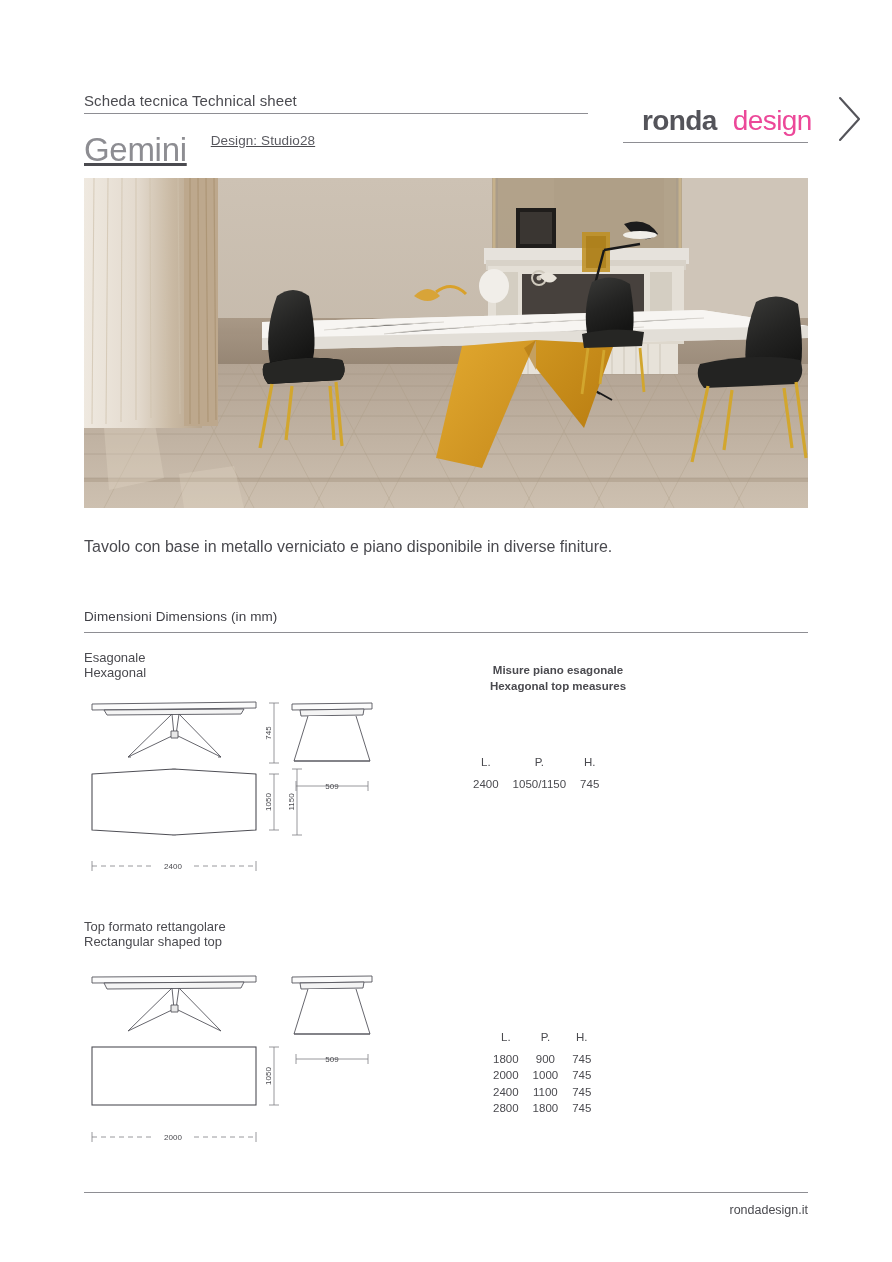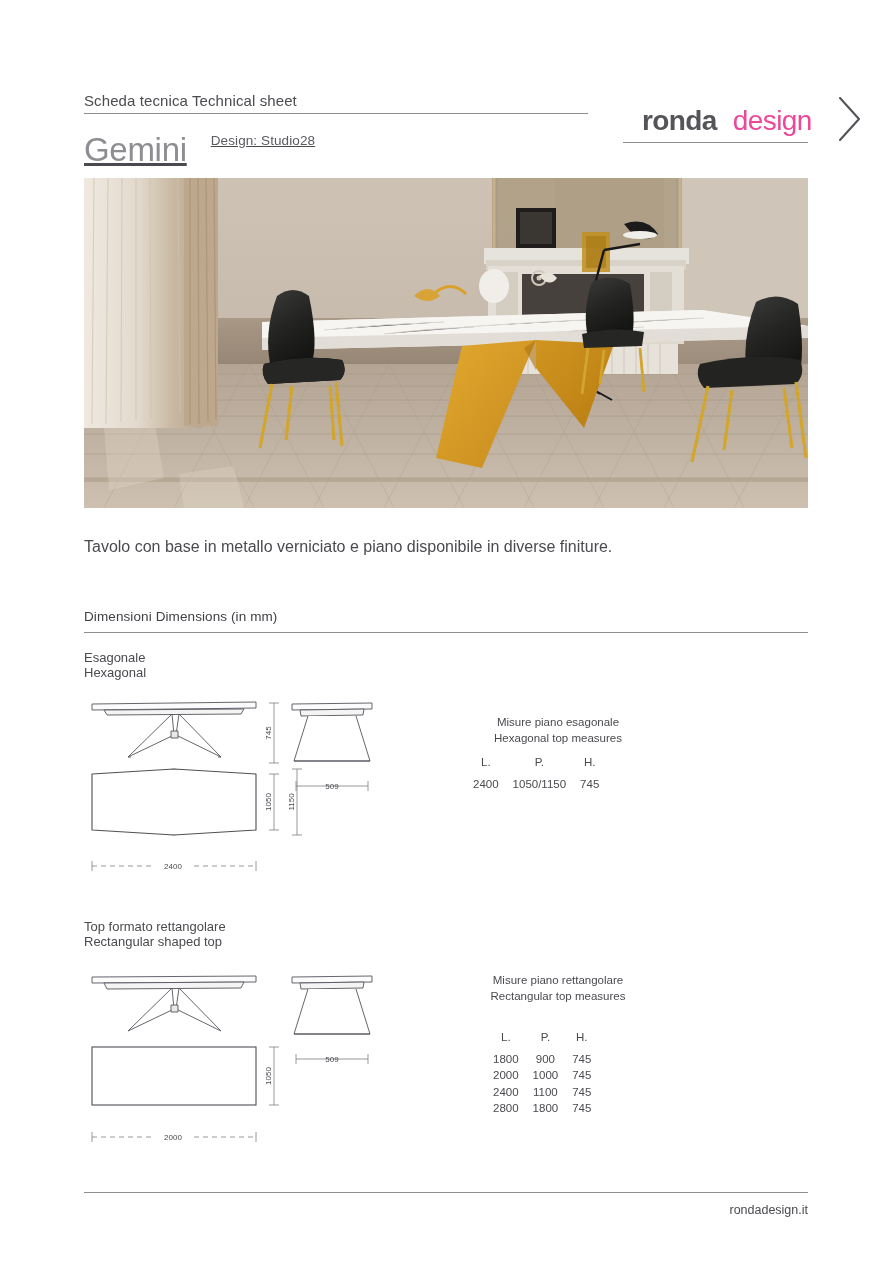--- a/index.html
+++ b/index.html
@@ -293,21 +293,21 @@
 
       <g stroke="#7d7d84" stroke-width="0.8" fill="none">
         <path d="M8 176 L68 176" stroke-dasharray="5 4"></path>
         <path d="M110 176 L172 176" stroke-dasharray="5 4"></path>
         <path d="M8 171 L8 181 M172 171 L172 181"></path>
       </g>
       <text x="89" y="179" text-anchor="middle" font-family="Liberation Sans, sans-serif" font-size="8" fill="#4a4a4f">2400</text>
     </svg>
   </div>
 
-  <div class="meas-head" style="left:458px;top:715px;width:200px;">
+  <div class="meas-head" style="left:458px;top:663px;width:200px;font-weight:bold;">
     <div>Misure piano esagonale</div>
     <div>Hexagonal top measures</div>
   </div>
 
   <table class="meas-tbl" style="left:466px;top:755px;">
     <thead>
       <tr>
         <th>L.</th>
         <th>P.</th>
         <th>H.</th>
@@ -365,24 +365,20 @@
 
       <g stroke="#7d7d84" stroke-width="0.8" fill="none">
         <path d="M8 172 L68 172" stroke-dasharray="5 4"></path>
         <path d="M110 172 L172 172" stroke-dasharray="5 4"></path>
         <path d="M8 167 L8 177 M172 167 L172 177"></path>
       </g>
       <text x="89" y="175" text-anchor="middle" font-family="Liberation Sans, sans-serif" font-size="8" fill="#4a4a4f">2000</text>
     </svg>
   </div>
 
-  <div class="meas-head" style="left:458px;top:973px;width:200px;">
-    <div>Misure piano rettangolare</div>
-    <div>Rectangular top measures</div>
-  </div>
 
   <table class="meas-tbl" style="left:486px;top:1030px;">
     <thead>
       <tr>
         <th>L.</th>
         <th>P.</th>
         <th>H.</th>
       </tr>
     </thead>
     <tbody>

